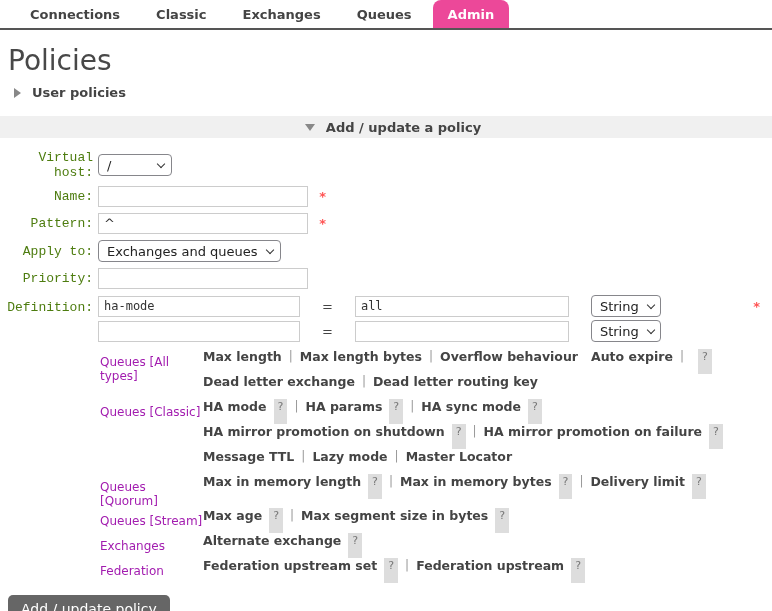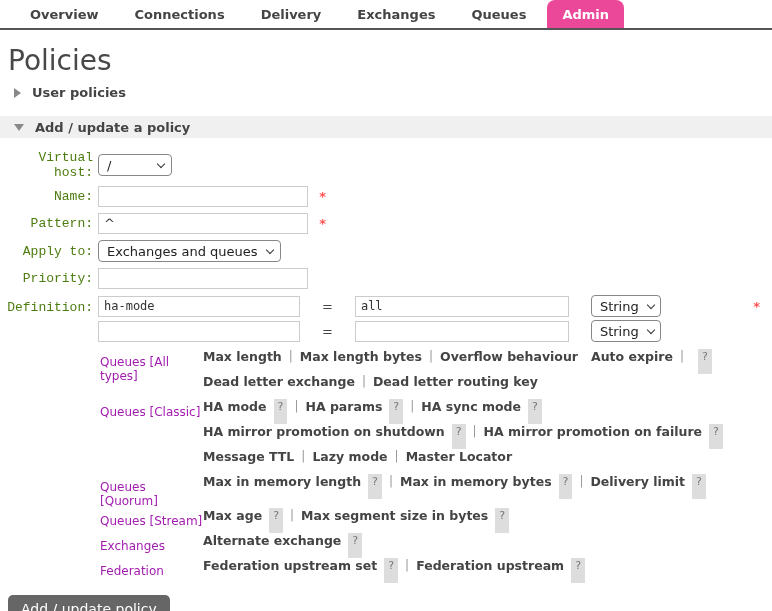--- a/index.html
+++ b/index.html
@@ -12,21 +12,21 @@
   }
   
   .tabbar { height:30px; border-bottom:2px solid #555; display:flex; align-items:stretch; padding-left:12px; }
   .tab { display:flex; align-items:center; padding:0 15px; margin:0 3px; font-weight:bold; font-size:13px; color:#444; cursor:pointer; white-space:nowrap; }
   .tab.active { background:#ec4899; color:#fff; border-radius:8px 8px 0 0; }
   
   h1 { font-size:28px; font-weight:normal; color:#484848; margin:14px 0 8px 8px; }
   .collapsible { display:flex; align-items:center; gap:11px; margin:4px 0 12px 14px; font-weight:bold; font-size:13px; cursor:pointer; }
   .tri-right { width:0; height:0; border-left:7px solid #888; border-top:5px solid transparent; border-bottom:5px solid transparent; }
   .tri-down  { width:0; height:0; border-top:7px solid #888; border-left:5px solid transparent; border-right:5px solid transparent; }
-  .section-bar { background:#f0f0f0; height:22px; display:flex; align-items:center; gap:11px; padding-left:14px; font-weight:bold; font-size:13px; margin-top:16px; cursor:pointer; }
+  .section-bar { background:#f0f0f0; height:22px; display:flex; align-items:center; gap:11px; padding-left:14px; font-weight:bold; font-size:13px; margin-top:16px; cursor:pointer;justify-content:center; }
   
   .policy-form { margin-top:12px; display:grid; grid-template-columns:93px 1fr; column-gap:5px; row-gap:6px; align-items:center; }
   .flabel { text-align:right; color:#4d7c0f; font-size:13px;font-family:Liberation Mono, monospace; }
   .flabel.top { align-self:start; padding-top:5px; }
   input.txt {
     width:210px; height:21px; border:1px solid #ccc; padding:1px 5px;
     font-family:"DejaVu Sans", sans-serif; font-size:13px; color:#333; outline:none;
   }
   input.mono { font-family:"DejaVu Sans Mono", monospace; font-size:12px; }
   .sel {
@@ -55,23 +55,22 @@
   
   .submit-btn {
     margin:12px 0 0 8px; background:#666; color:#fff; border:none; border-radius:5px;
     font-family:"DejaVu Sans", sans-serif; font-size:14px; padding:6px 13px; cursor:pointer;
   }
 </style>
 </head>
 <body>
 
 <nav class="tabbar" id="tabs">
-    <div class="tab">Overview</div>
     <div class="tab">Connections</div>
-    <div class="tab">Delivery</div>
+    <div class="tab">Classic</div>
     <div class="tab">Exchanges</div>
     <div class="tab">Queues</div>
     <div class="tab active">Admin</div>
   </nav>
 
 <main>
   <h1>Policies</h1>
 
   <div class="collapsible">
     <span class="tri-right"></span>

